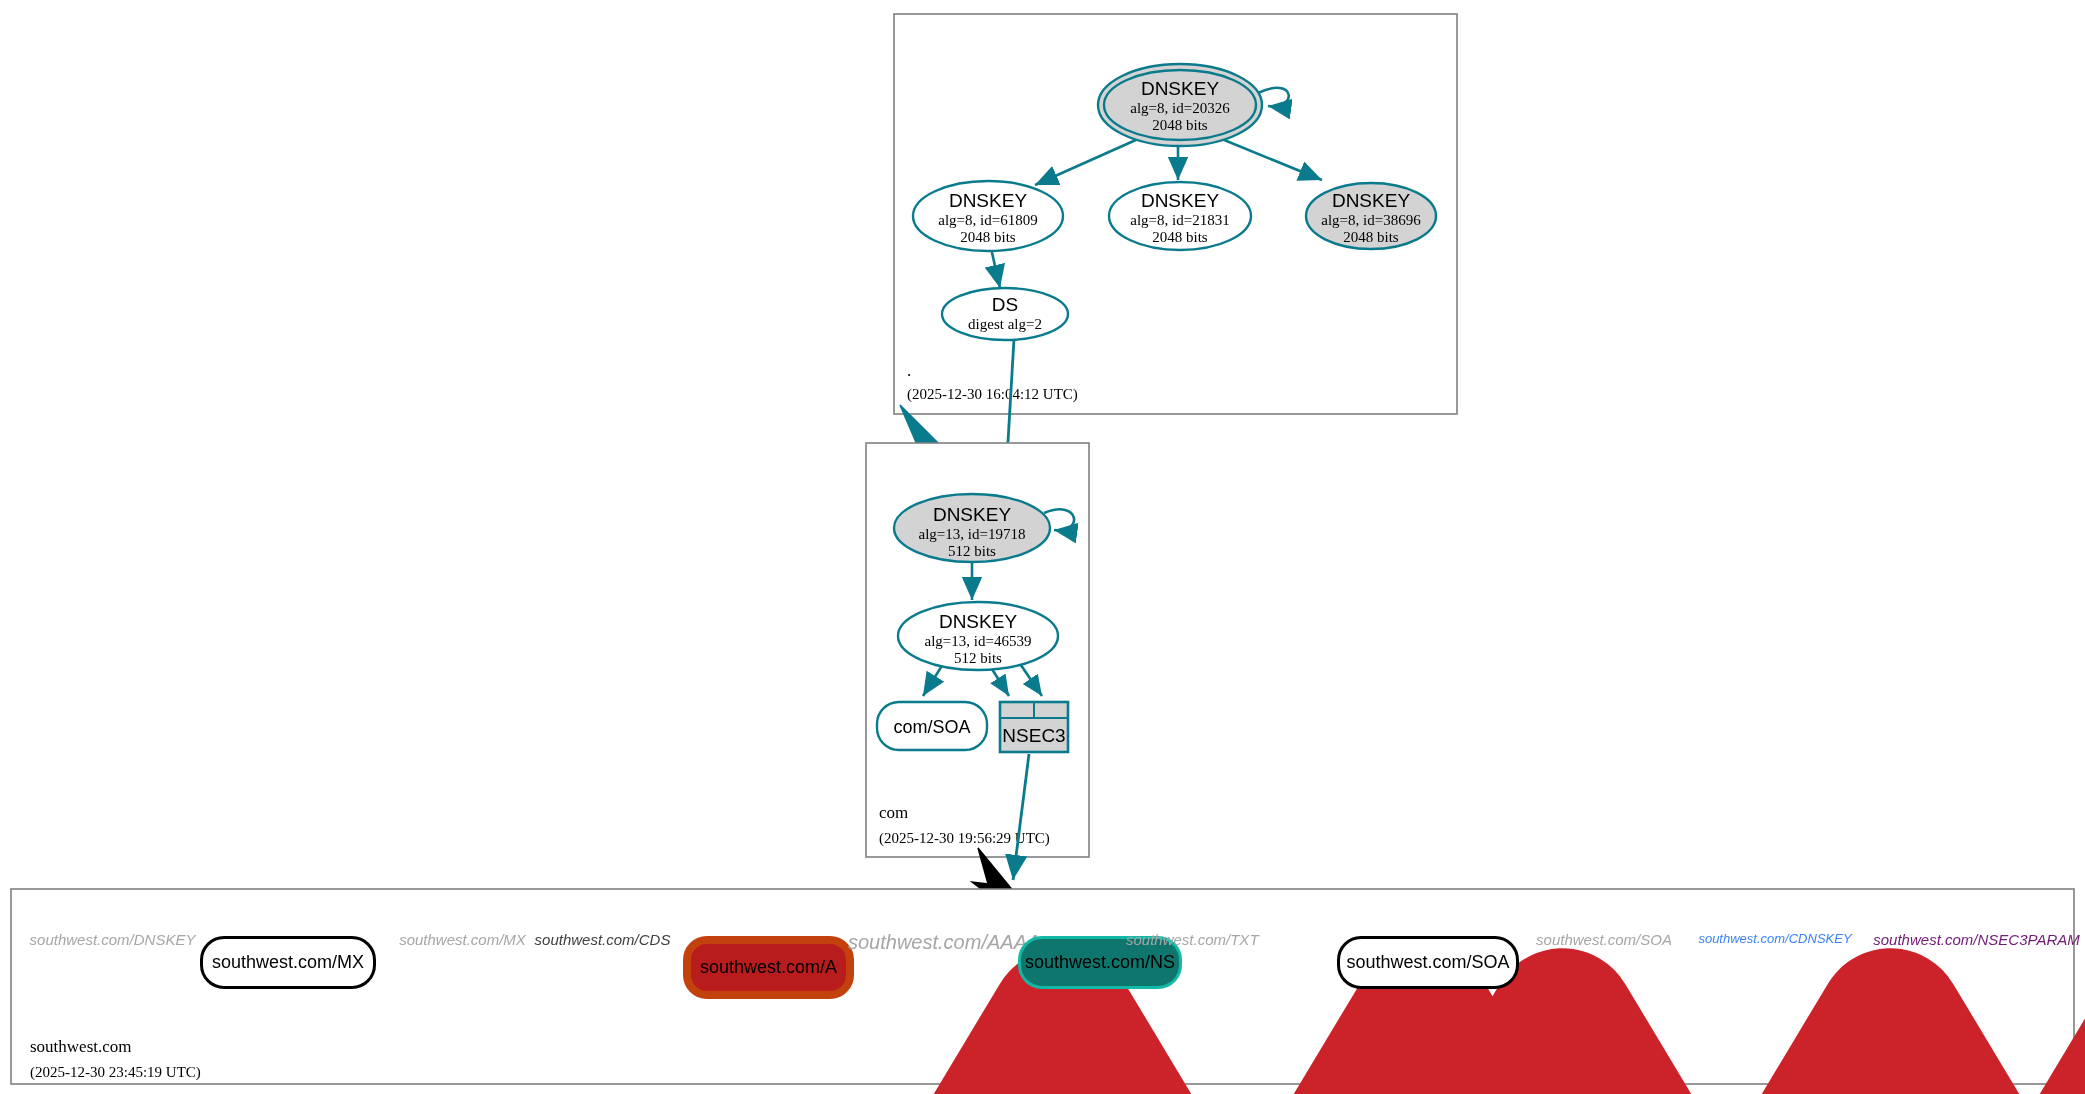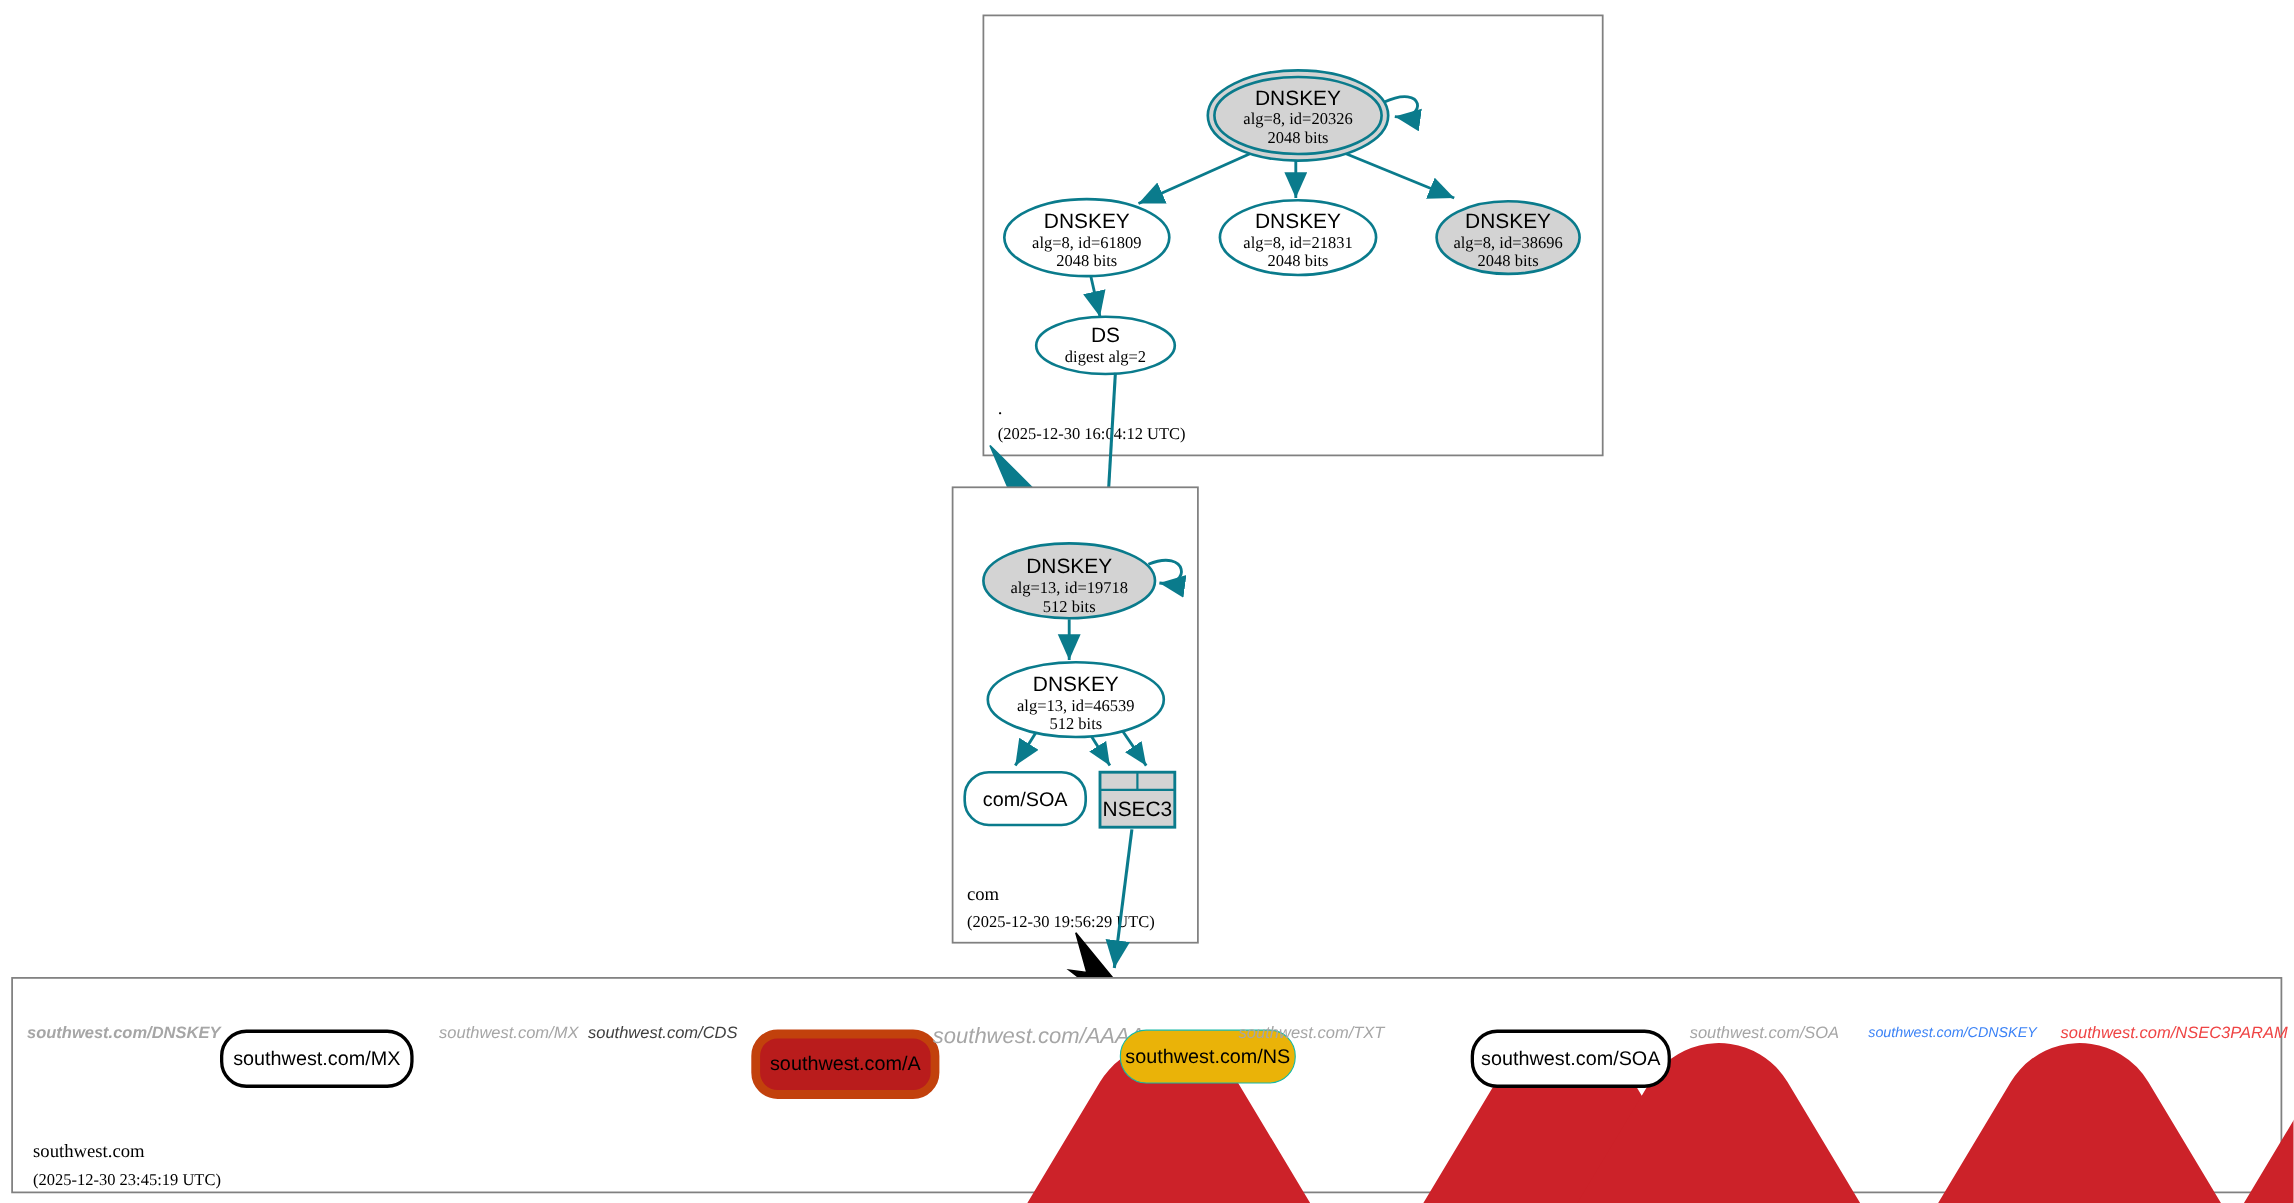--- a/index.html
+++ b/index.html
@@ -128,21 +128,21 @@
 
   <g>
     <rect x="11" y="889" width="2063" height="195" fill="#ffffff" stroke="#808080" stroke-width="1.6"></rect>
     <text class="zone-title" x="30" y="1052">southwest.com</text>
     <text class="zone-time" x="30" y="1077">(2025-12-30 23:45:19 UTC)</text>
   </g>
 </svg>
 
 <div>
 
-  <div style="position:absolute;left:20px;top:930px;width:185px;text-align:center;font-weight:bold;">
+  <div style="position:absolute;left:20px;top:930px;width:185px;text-align:center;">
     <svg width="26" height="24" viewBox="0 0 26 24" style="display:block;margin:0 auto;">
       <path d="M13 2 L25 22 L1 22 Z" fill="#ffffff" stroke="#cc2229" stroke-width="3.2" stroke-linejoin="round"></path>
       <rect x="11.8" y="10" width="2.4" height="6" fill="#111"></rect>
           <rect x="11.8" y="17.2" width="2.4" height="2.4" fill="#111"></rect>
     </svg>
     <div class="rr-bogus" style="font-family:'Liberation Sans',sans-serif;font-size:15px;font-style:italic;color:#a6a6a6;margin-top:1px;">southwest.com/DNSKEY</div>
   </div>
 
   <div style="position:absolute;left:200px;top:936px;width:170px;height:47px;border:3px solid #000;border-radius:24px;background:#fff;display:flex;align-items:center;justify-content:center;">
     <span style="font-family:'Liberation Sans',sans-serif;font-size:18px;color:#000;">southwest.com/MX</span>
@@ -172,21 +172,21 @@
 
   <div style="position:absolute;left:848px;top:930px;width:180px;text-align:center;">
     <svg width="26" height="24" viewBox="0 0 26 24" style="display:block;margin:0 auto;">
       <path d="M13 2 L25 22 L1 22 Z" fill="#ffffff" stroke="#cc2229" stroke-width="3.2" stroke-linejoin="round"></path>
       <rect x="11.8" y="10" width="2.4" height="6" fill="#111"></rect>
           <rect x="11.8" y="17.2" width="2.4" height="2.4" fill="#111"></rect>
     </svg>
     <div style="font-family:'Liberation Sans',sans-serif;font-size:20px;font-style:italic;color:#a6a6a6;margin-top:1px;">southwest.com/AAAA</div>
   </div>
 
-  <div style="position:absolute;left:1018px;top:936px;width:158px;height:47px;border:1px solid #14b8a6;border-radius:24px;background:#eab308;display:flex;align-items:center;justify-content:center;">
+  <div style="position:absolute;left:1018px;top:936px;width:158px;height:47px;border:3px solid #14b8a6;border-radius:24px;background:#0f766e;display:flex;align-items:center;justify-content:center;">
     <span style="font-family:'Liberation Sans',sans-serif;font-size:18px;color:#000;">southwest.com/NS</span>
   </div>
 
   <div style="position:absolute;left:1126px;top:930px;width:160px;text-align:left;">
     <svg width="26" height="24" viewBox="0 0 26 24" style="display:block;margin:0 auto;">
       <path d="M13 2 L25 22 L1 22 Z" fill="#ffffff" stroke="#cc2229" stroke-width="3.2" stroke-linejoin="round"></path>
       <rect x="11.8" y="10" width="2.4" height="6" fill="#111"></rect>
           <rect x="11.8" y="17.2" width="2.4" height="2.4" fill="#111"></rect>
     </svg>
     <div style="font-family:'Liberation Sans',sans-serif;font-size:15px;font-style:italic;color:#a6a6a6;margin-top:1px;">southwest.com/TXT</div>
@@ -213,17 +213,17 @@
     </svg>
     <div style="font-family:'Liberation Sans',sans-serif;font-size:13px;font-style:italic;color:#3b82f6;margin-top:1px;">southwest.com/CDNSKEY</div>
   </div>
 
   <div style="position:absolute;left:1869px;top:930px;width:215px;text-align:center;">
     <svg width="26" height="24" viewBox="0 0 26 24" style="display:block;margin:0 auto;">
       <path d="M13 2 L25 22 L1 22 Z" fill="#ffffff" stroke="#cc2229" stroke-width="3.2" stroke-linejoin="round"></path>
       <rect x="11.8" y="10" width="2.4" height="6" fill="#111"></rect>
           <rect x="11.8" y="17.2" width="2.4" height="2.4" fill="#111"></rect>
     </svg>
-    <div style="font-family:'Liberation Sans',sans-serif;font-size:15px;font-style:italic;color:#ef4444;margin-top:1px;">southwest.com/NSEC3PARAM</div>
+    <div style="font-family:'Liberation Sans',sans-serif;font-size:15px;font-style:italic;color:#701a75;margin-top:1px;">southwest.com/NSEC3PARAM</div>
   </div>
 
 </div>
 </div>
 
 </body></html>

